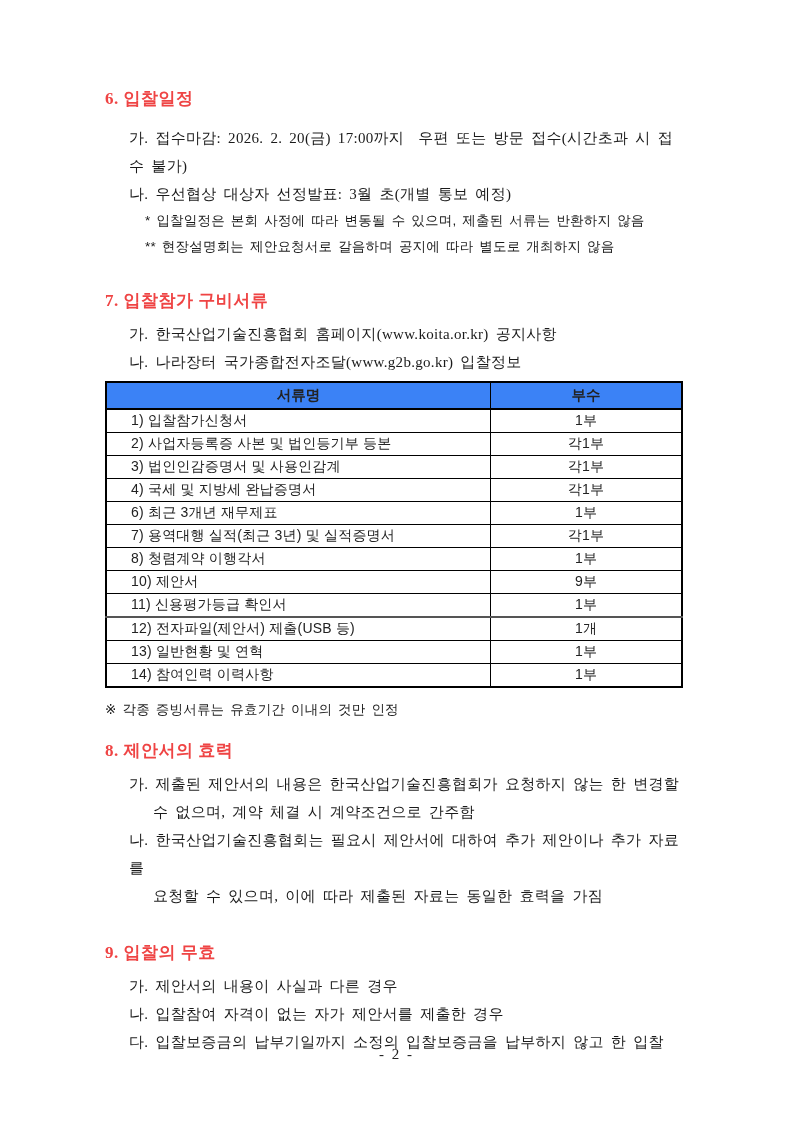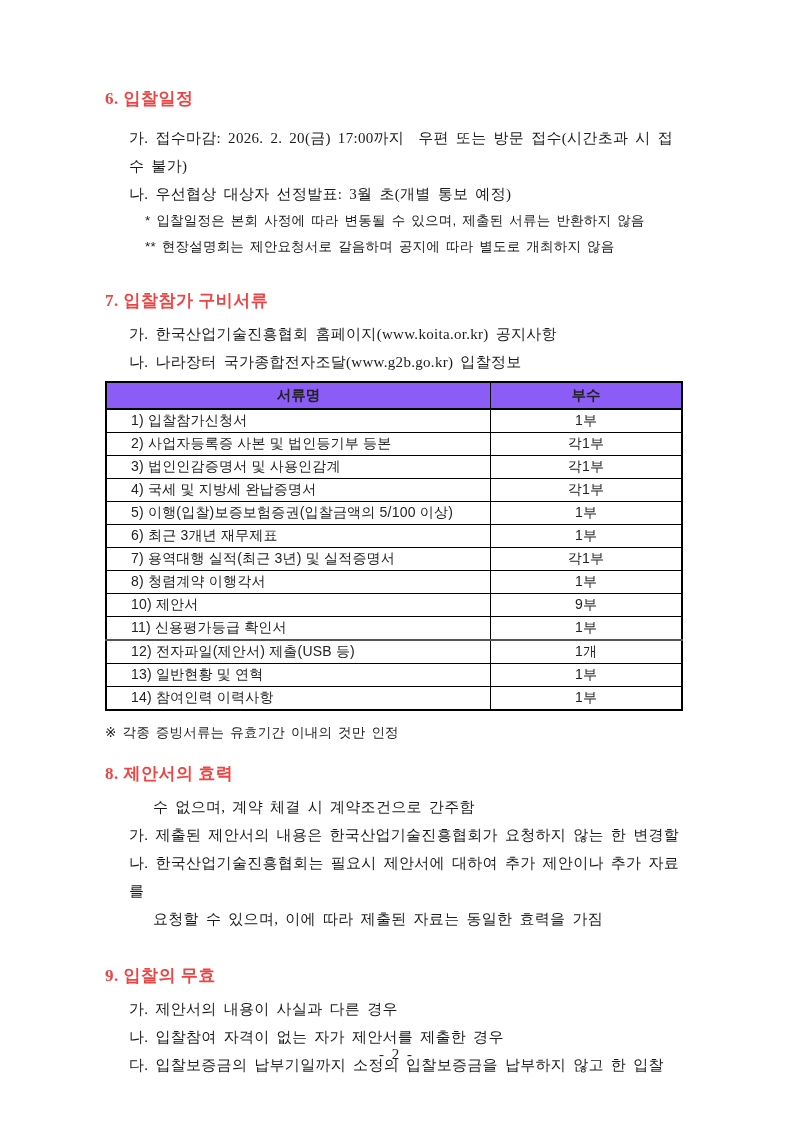--- a/index.html
+++ b/index.html
@@ -49,21 +49,21 @@
   .doc-table {
     width: 100%;
     margin-top: 5px;
     border-collapse: collapse;
     border: 2px solid #000;
     font-family: "Liberation Sans", "DejaVu Sans", sans-serif;
     font-size: 14px;
     color: #222;
   }
   .doc-table th {
-    background: #8b5cf6;
+    background: #3b82f6;
     border: 1px solid #000;
     border-bottom: 2px solid #000;
     height: 25px;
     font-weight: bold;
     font-size: 14.5px;
     text-align: center;
     padding: 0 6px;
   }
   .doc-table td {
     border: 1px solid #000;
@@ -136,24 +136,20 @@
           </tr>
           <tr>
             <td>3) 법인인감증명서 및 사용인감계</td>
             <td class="count-cell">각1부</td>
           </tr>
           <tr>
             <td>4) 국세 및 지방세 완납증명서</td>
             <td class="count-cell">각1부</td>
           </tr>
           <tr>
-            <td>5) 이행(입찰)보증보험증권(입찰금액의 5/100 이상)</td>
-            <td class="count-cell">1부</td>
-          </tr>
-          <tr>
             <td>6) 최근 3개년 재무제표</td>
             <td class="count-cell">1부</td>
           </tr>
           <tr>
             <td>7) 용역대행 실적(최근 3년) 및 실적증명서</td>
             <td class="count-cell">각1부</td>
           </tr>
           <tr>
             <td>8) 청렴계약 이행각서</td>
             <td class="count-cell">1부</td>
@@ -179,22 +175,22 @@
             <td class="count-cell">1부</td>
           </tr>
         </tbody>
       </table>
 
       <div class="table-note">※ 각종 증빙서류는 유효기간 이내의 것만 인정</div>
     </div>
 
     <div class="sec8">
       <div class="section-title sec8-title">8. 제안서의 효력</div>
+      <div class="body-item">가. 제출된 제안서의 내용은 한국산업기술진흥협회가 요청하지 않는 한 변경할</div>
       <div class="body-item cont-line">수 없으며, 계약 체결 시 계약조건으로 간주함</div>
-      <div class="body-item">가. 제출된 제안서의 내용은 한국산업기술진흥협회가 요청하지 않는 한 변경할</div>
       <div class="body-item">나. 한국산업기술진흥협회는 필요시 제안서에 대하여 추가 제안이나 추가 자료를</div>
       <div class="body-item cont-line">요청할 수 있으며, 이에 따라 제출된 자료는 동일한 효력을 가짐</div>
     </div>
 
     <div class="sec9">
       <div class="section-title sec9-title">9. 입찰의 무효</div>
       <div class="body-item">가. 제안서의 내용이 사실과 다른 경우</div>
       <div class="body-item">나. 입찰참여 자격이 없는 자가 제안서를 제출한 경우</div>
       <div class="body-item">다. 입찰보증금의 납부기일까지 소정의 입찰보증금을 납부하지 않고 한 입찰</div>
     </div>

